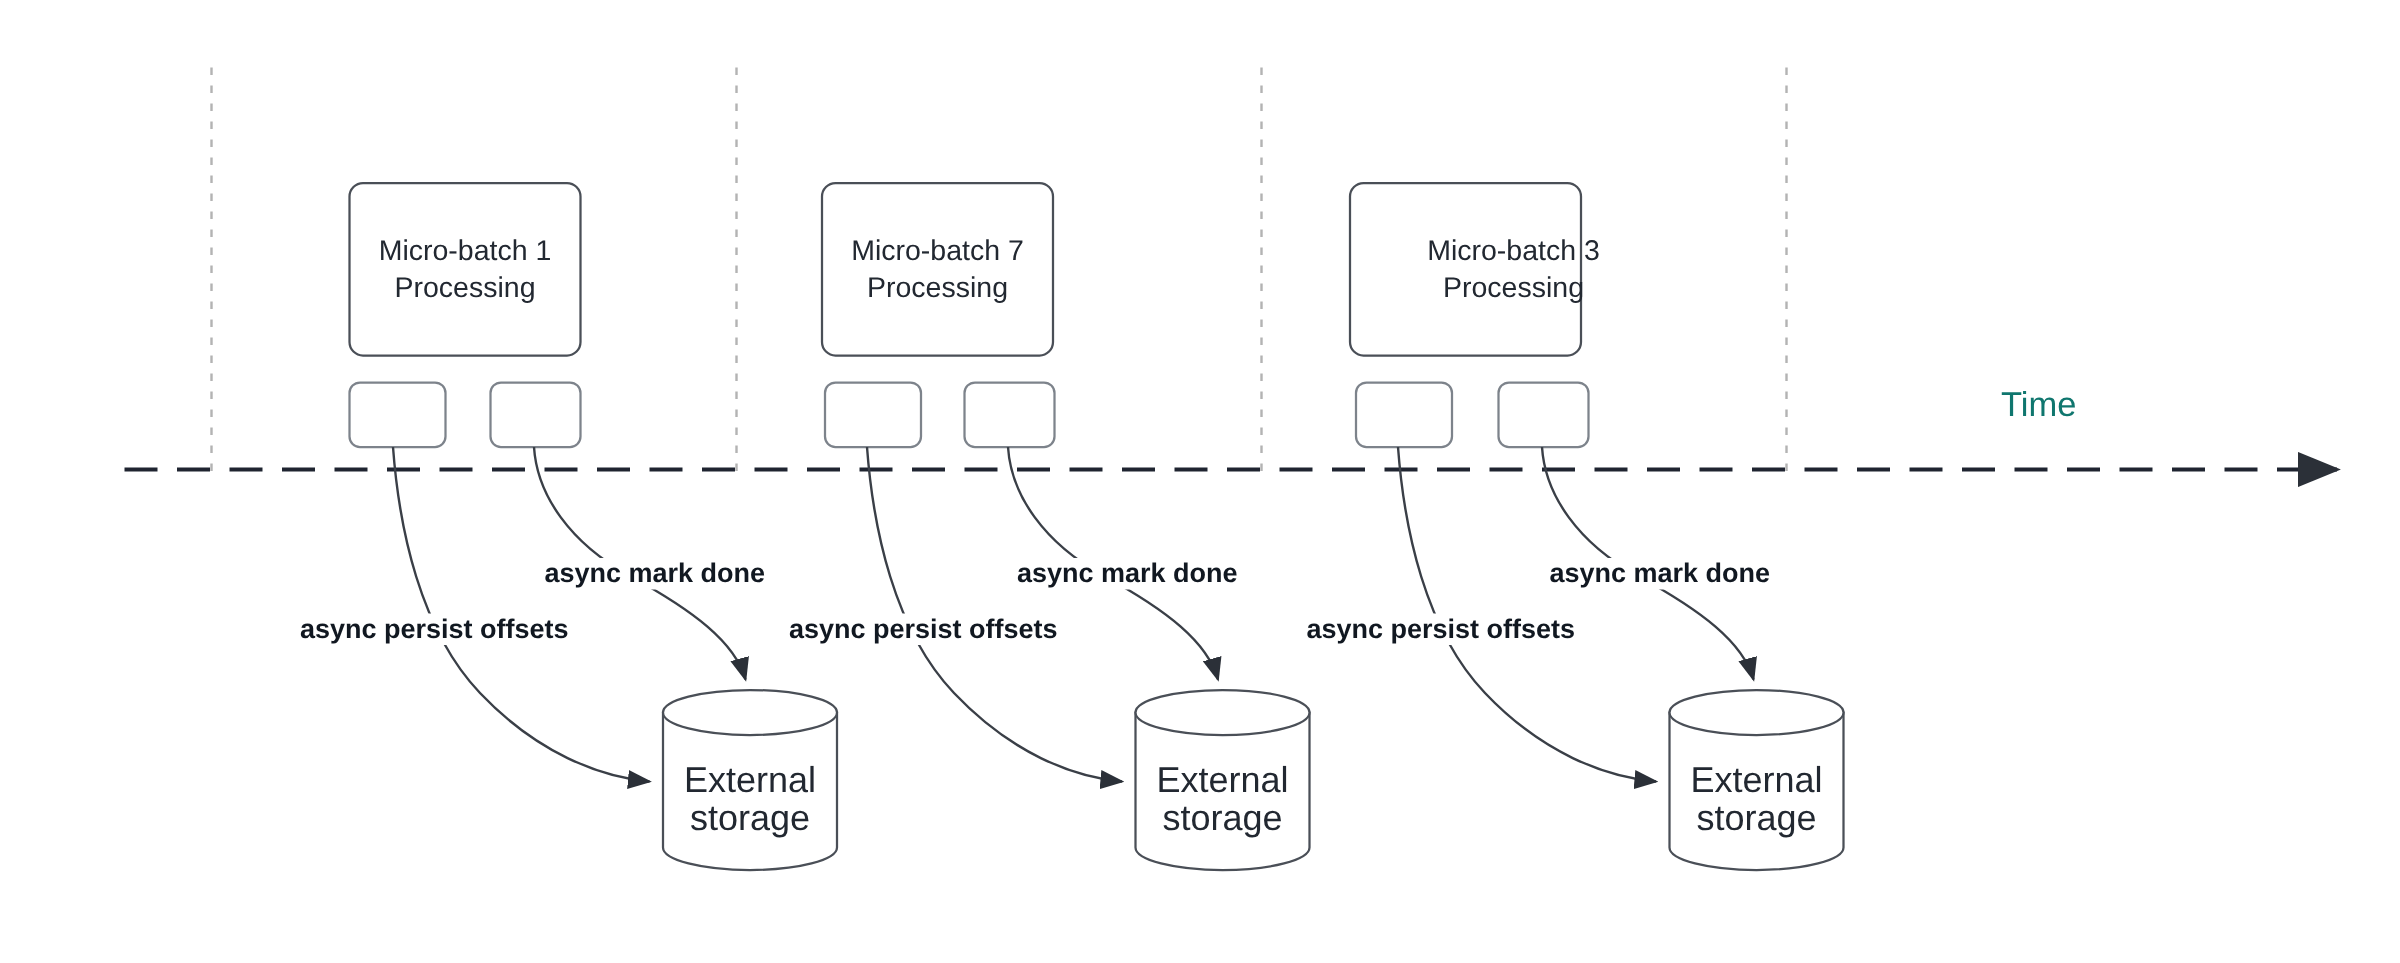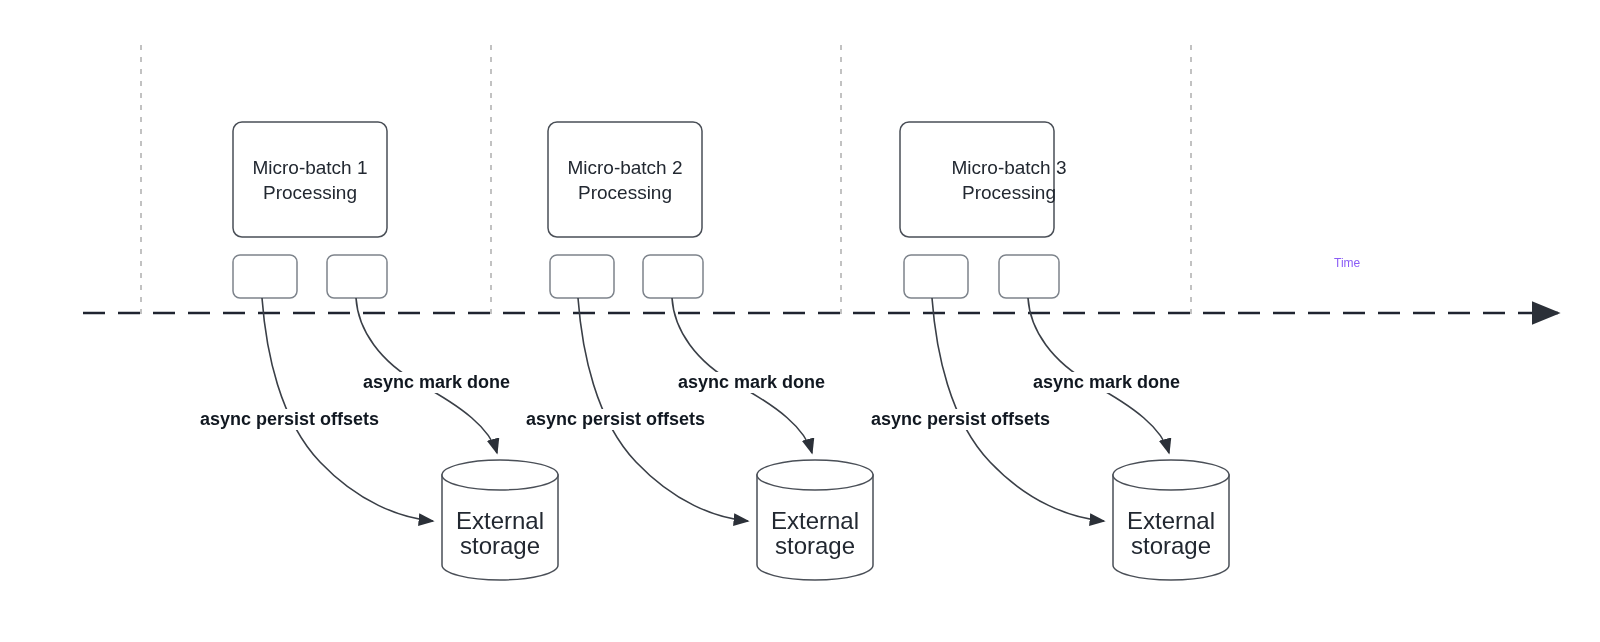--- a/index.html
+++ b/index.html
@@ -41,22 +41,22 @@
     color: #222831;
   }
   .ann {
     font-size: 18px;
     font-weight: bold;
     color: #111821;
     background: #ffffff;
     padding: 0 2px;
   }
   .timeword {
-    font-size: 12px;
-    color: #8b5cf6;
+    font-size: 23px;
+    color: #0f766e;
   }
 </style>
 </head>
 <body>
 
 <div id="canvas">
 
   <svg id="vec" viewBox="0 0 1600 642">
     <defs>
       <marker id="ah" markerWidth="10" markerHeight="8" refX="9" refY="4" orient="auto">
@@ -127,21 +127,21 @@
     <div>Processing</div>
   </div>
   <div class="lbl ann" style="left:198px; top:409px;">async persist offsets</div>
   <div class="lbl ann" style="left:361px; top:372px;">async mark done</div>
   <div class="lbl cyl-label" style="left:442px; top:508px; width:116px;">
     <div>External</div>
     <div>storage</div>
   </div>
 
   <div class="lbl boxlabel" style="left:548px; top:155px; width:154px;">
-    <div>Micro-batch 2</div>
+    <div>Micro-batch 7</div>
     <div>Processing</div>
   </div>
   <div class="lbl ann" style="left:524px; top:409px;">async persist offsets</div>
   <div class="lbl ann" style="left:676px; top:372px;">async mark done</div>
   <div class="lbl cyl-label" style="left:757px; top:508px; width:116px;">
     <div>External</div>
     <div>storage</div>
   </div>
 
   <div class="lbl boxlabel" style="left:900px; top:155px; width:154px;padding-left:32px;">

